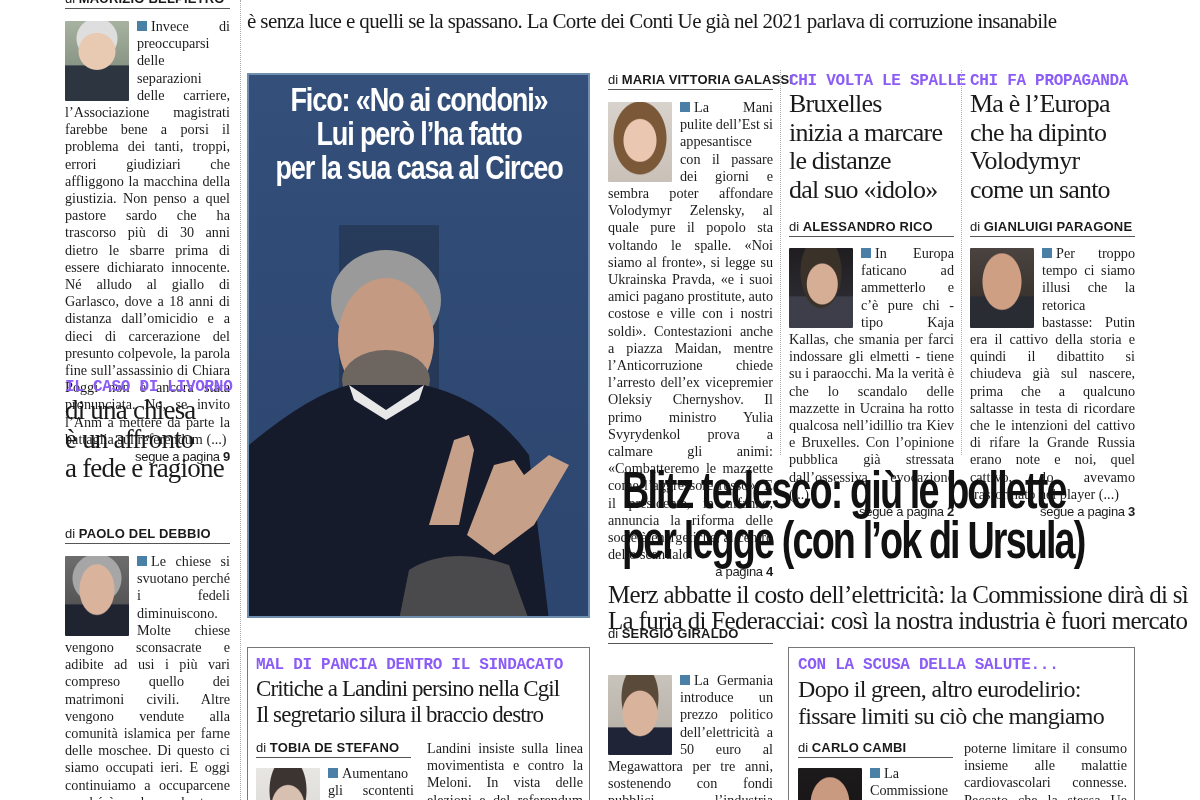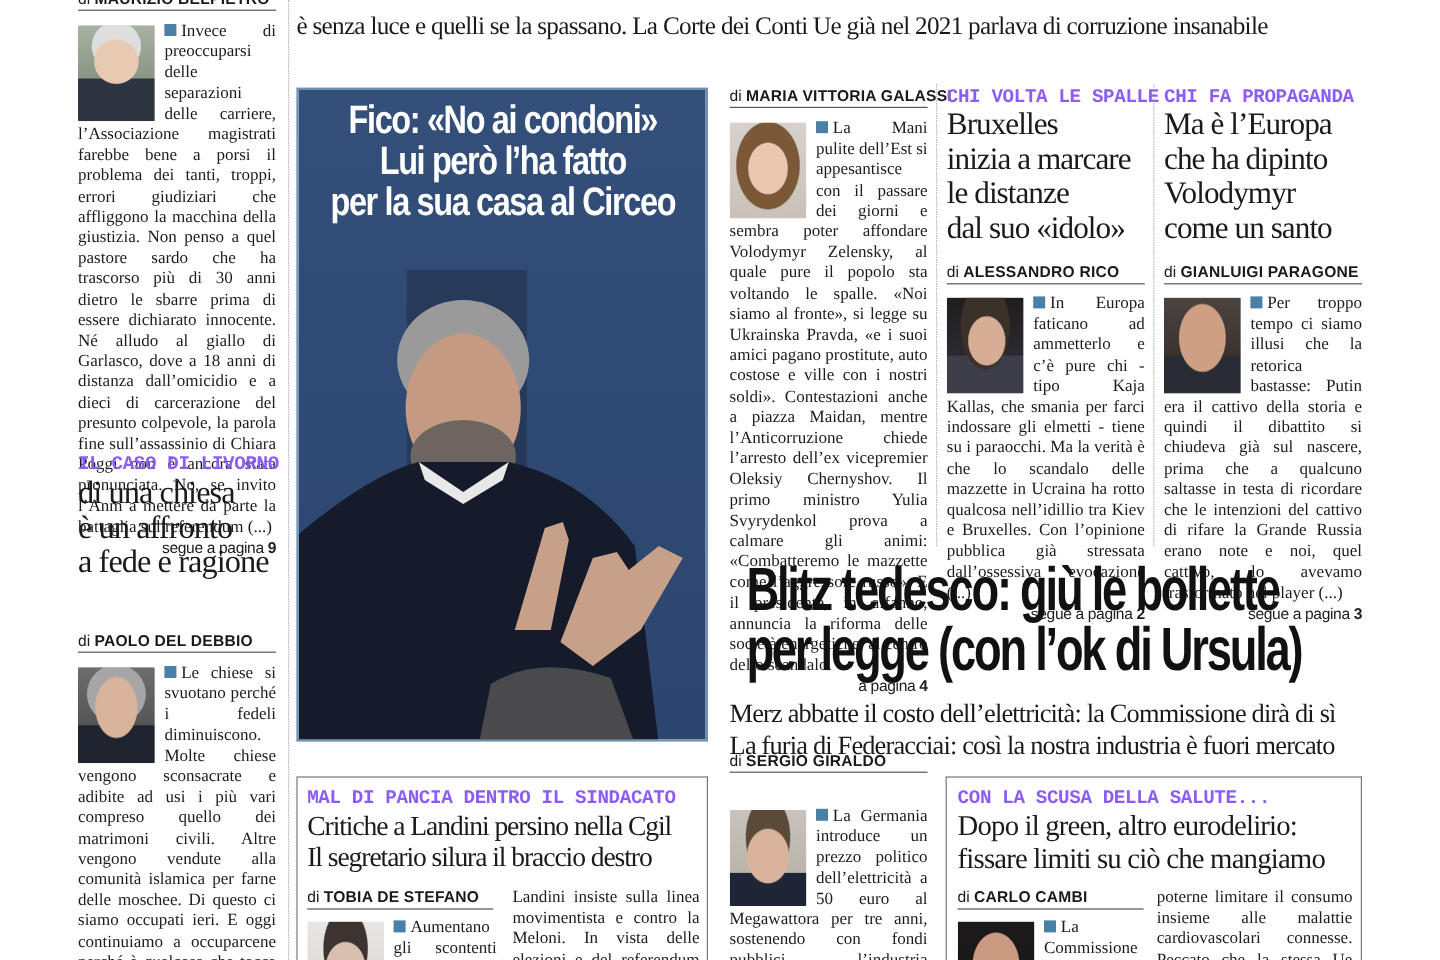--- a/index.html
+++ b/index.html
@@ -137,21 +137,21 @@
   <span class="square"></span><span>Per troppo tempo ci siamo illusi che la retorica bastasse: Putin era il cattivo della storia e quindi il dibattito si chiudeva già sul nascere, prima che a qualcuno saltasse in testa di ricordare che le intenzioni del cattivo di rifare la Grande Russia erano note e noi, quel cattivo, lo avevamo trasformato nel player (...)</span>
   <div class="seg"><span>segue a pagina</span> <b>3</b></div>
 </div>
 
 <div class="abs" style="left:622px; top:466px; width:560px;">
   <div style="font-family:'Liberation Sans',sans-serif; font-weight:700; font-size:51px; line-height:50px; letter-spacing:-2.5px; transform:scaleX(0.74); transform-origin:left top; width:760px; white-space:nowrap; color:#111;">
     <div>Blitz tedesco: giù le bollette</div>
     <div>per legge (con l’ok di Ursula)</div>
   </div>
 </div>
-<div class="abs hl-serif" style="left:608px; top:582px; width:560px; font-size:22px; line-height:26px; letter-spacing:-0.7px; white-space:nowrap;">
+<div class="abs hl-serif" style="left:608px; top:582px; width:560px; font-size:25px; line-height:26px; letter-spacing:-0.7px; white-space:nowrap;">
   <div>Merz abbatte il costo dell’elettricità: la Commissione dirà di sì</div>
   <div>La furia di Federacciai: così la nostra industria è fuori mercato</div>
 </div>
 
 <div class="abs box-border" style="left:247px; top:647px; width:343px; height:170px;"></div>
 <div class="abs kicker" style="left:256px; top:656px; font-size:16px;">MAL DI PANCIA DENTRO IL SINDACATO</div>
 <div class="abs hl-serif" style="left:256px; top:676px; width:335px; font-size:23px; line-height:26px; white-space:nowrap; letter-spacing:-0.9px;">
   <div>Critiche a Landini persino nella Cgil</div>
   <div>Il segretario silura il braccio destro</div>
 </div>

